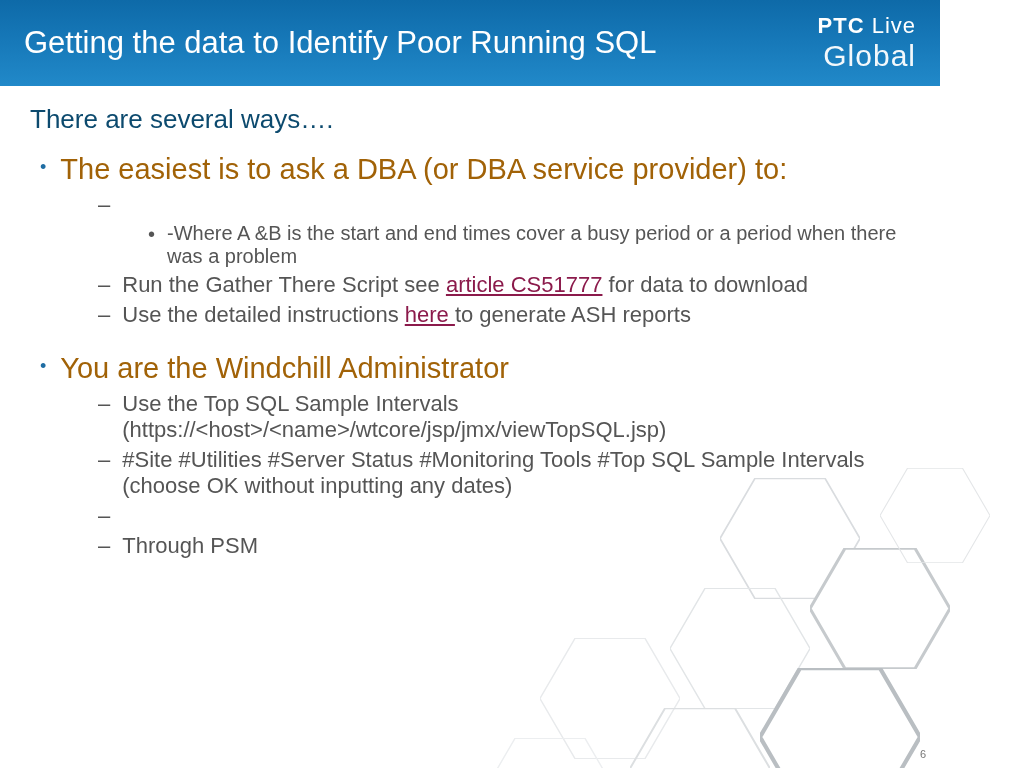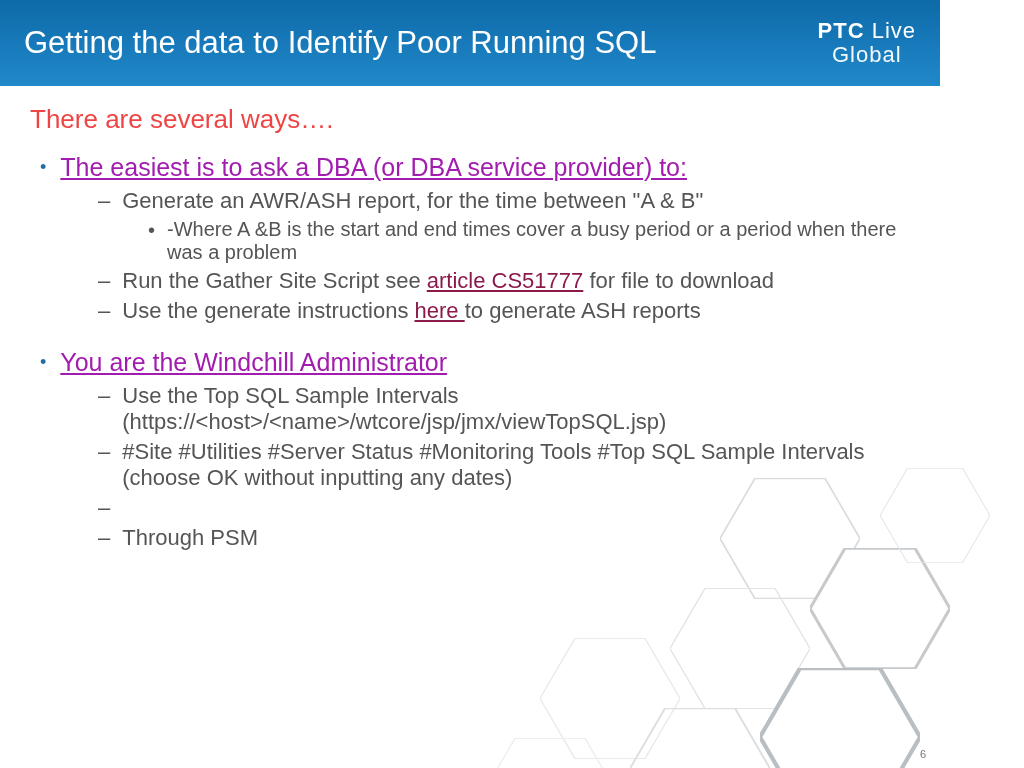--- a/index.html
+++ b/index.html
@@ -8,32 +8,32 @@
 
   
   .header {
     width: 100%; height: 86px;
     background: linear-gradient(180deg, #0e6aa8 0%, #1576b6 40%, #2189c9 100%);
     display: flex; align-items: center; justify-content: space-between;
     padding: 0 24px 0 24px;
     color: #fff;
   }
   .title { font-size: 31px; font-weight: 400; }
-  .brand { text-align: center; line-height: 1.1; }
+  .brand { text-align: right; line-height: 1.1; }
   .brand .line1 { font-size: 22px; font-weight: 700; letter-spacing: 1px; }
   .brand .line1 .live { font-weight: 400; }
-  .brand .line2 { font-size: 22px; font-weight: 300; letter-spacing: 1px; opacity: 0.95; }
+  .brand .line2 { font-size: 30px; font-weight: 300; letter-spacing: 1px; opacity: 0.95; }
 
   .content { padding: 18px 30px 0 30px; color: #555; font-size: 22px; position: relative; z-index: 2; }
-  .subtitle { color: #ef4444; font-size: 26px; font-weight: 400; margin-bottom: 18px; }
+  .subtitle { color: #0c4a6e; font-size: 26px; font-weight: 400; margin-bottom: 18px; }
 
   .l1-wrap { margin-left: 10px; }
   .l1 { display: flex; gap: 14px; margin: 2px 0 6px 0; }
   .l1 .bullet { color: #1f6da3; font-size: 18px; line-height: 28px; }
-  .l1 .text { color: #a21caf; font-size: 25px; text-decoration: underline; }
+  .l1 .text { color: #a16207; font-size: 29px; }
 
   .l2 { display: flex; gap: 12px; margin: 4px 0 4px 58px; font-size: 22px; color: #555; }
   .l2 .dash { color: #555; line-height: 26px; }
 
   .l3 { display: flex; gap: 12px; margin: 4px 0 4px 108px; font-size: 20px; color: #555; }
   .l3 .dot { line-height: 24px; }
 
   .link { color: #8b1a4b; text-decoration: underline; }
   b { font-weight: 400; color: #555; }
 
@@ -65,35 +65,34 @@
 
     <div class="l1-wrap">
 
       <div class="l1">
         <span class="bullet">•</span>
         <span class="text">The easiest is to ask a DBA (or DBA service provider) to:</span>
       </div>
 
       <div class="l2">
         <span class="dash">–</span>
-        <span> Generate an AWR/ASH report, for the time between "A &amp; B"</span>
       </div>
       <div class="l3">
         <span class="dot">•</span>
         <span>-Where A &amp;B is the start and end times cover a busy period or a period when there was a problem</span>
       </div>
 
       <div class="l2">
         <span class="dash">–</span>
-        <span><span>Run the Gather Site Script see </span><span class="link">article CS51777</span><span> for file to download</span></span>
+        <span><span>Run the Gather There Script see </span><span class="link">article CS51777</span><span> for data to download</span></span>
       </div>
 
       <div class="l2">
         <span class="dash">–</span>
-        <span><span>Use the generate instructions </span><span class="link">here </span><span>to generate ASH reports</span></span>
+        <span><span>Use the detailed instructions </span><span class="link">here </span><span>to generate ASH reports</span></span>
       </div>
 
       <div style="height:18px"></div>
 
       <div class="l1">
         <span class="bullet">•</span>
         <span class="text">You are the Windchill Administrator</span>
       </div>
 
       <div class="l2">

